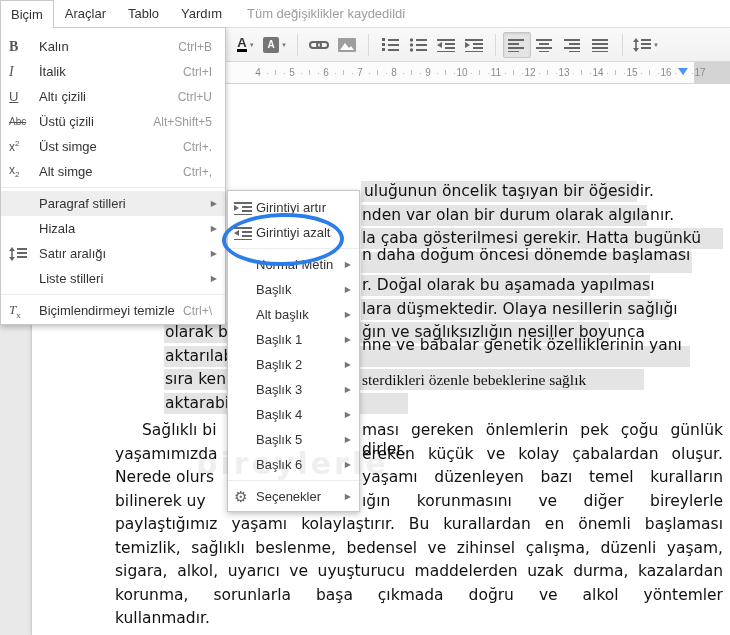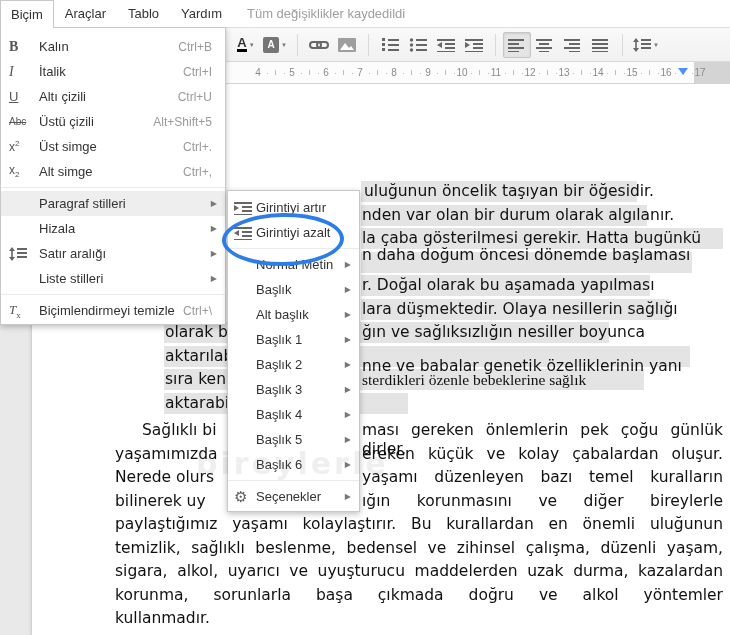--- a/index.html
+++ b/index.html
@@ -504,32 +504,32 @@
 <div class="doc-line" style="left: 362px; top: 244px;">n daha doğum öncesi dönemde başlaması</div>
 <div class="hl-bar" style="left: 361px; top: 275px; width: 289px; background: rgb(228, 228, 228);"></div>
 <div class="doc-line" style="left: 362px; top: 274px;">r. Doğal olarak bu aşamada yapılması</div>
 <div class="hl-bar" style="left: 361px; top: 298.5px; width: 308px; background: rgb(228, 228, 228);"></div>
 <div class="doc-line" style="left: 362px; top: 297.5px;">lara düşmektedir. Olaya nesillerin sağlığı</div>
 <div class="hl-bar" style="left: 164px; top: 322px; width: 445px; background: rgb(228, 228, 228);"></div>
 <div class="doc-line" style="left: 165px; top: 321px;">olarak b</div>
 <div class="doc-line" style="left: 362px; top: 321px;">ğın ve sağlıksızlığın nesiller boyunca</div>
 <div class="hl-bar" style="left: 164px; top: 345.5px; width: 526px; background: rgb(228, 228, 228);"></div>
 <div class="doc-line" style="left: 165px; top: 344.5px;">aktarılab</div>
-<div class="doc-line" style="left: 362px; top: 355px;">nne ve babalar genetik özelliklerinin yanı</div>
+<div class="doc-line" style="left: 362px; top: 334px;">nne ve babalar genetik özelliklerinin yanı</div>
 <div class="hl-bar" style="left: 164px; top: 369px; width: 480px; background: rgb(228, 228, 228);"></div>
 <div class="doc-line" style="left: 165px; top: 368px;">sıra ken</div>
 <div class="doc-line" style="left: 362px; top: 368px; font-family: Liberation Serif, serif;">sterdikleri özenle bebeklerine sağlık</div>
 <div class="hl-bar" style="left: 164px; top: 392.5px; width: 244px; background: rgb(228, 228, 228);"></div>
 <div class="doc-line" style="left: 165px; top: 391.5px;">aktarabi</div>
 <div class="doc-line" style="left: 362px; top: 391.5px; margin-top: 46px;">dirler.</div>
 <div class="doc-line" style="left: 142px; top: 419px;">Sağlıklı bi</div>
 <div class="doc-line just" style="left: 362px; top: 419px; width: 361px;">ması gereken önlemlerin pek çoğu günlük</div>
 <div class="doc-line" style="left: 115px; top: 442.5px;">yaşamımızda</div>
 <div class="doc-line just" style="left: 362px; top: 442.5px; width: 361px;">ereken küçük ve kolay çabalardan oluşur.</div>
 <div class="doc-line" style="left: 115px; top: 466px;">Nerede olurs</div>
 <div class="doc-line just" style="left: 362px; top: 466px; width: 361px;">yaşamı düzenleyen bazı temel kuralların</div>
 <div class="doc-line" style="left: 115px; top: 489.5px;">bilinerek uy</div>
 <div class="doc-line just" style="left: 362px; top: 489.5px; width: 361px;">ığın korunmasını ve diğer bireylerle</div>
-<div class="doc-line just" style="left: 115px; top: 513px; width: 608px;">paylaştığımız yaşamı kolaylaştırır. Bu kurallardan en önemli uluğunun</div>
+<div class="doc-line just" style="left: 115px; top: 513px; width: 608px;">paylaştığımız yaşamı kolaylaştırır. Bu kurallardan en önemli başlaması</div>
 <div class="doc-line just" style="left: 115px; top: 536.5px; width: 608px;">temizlik, sağlıklı beslenme, bedensel ve zihinsel çalışma, düzenli yaşam,</div>
 <div class="doc-line just" style="left: 115px; top: 560px; width: 608px;">sigara, alkol, uyarıcı ve uyuşturucu maddelerden uzak durma, kazalardan</div>
 <div class="doc-line just" style="left: 115px; top: 583.5px; width: 608px;">korunma, sorunlarla başa çıkmada doğru ve alkol yöntemler</div>
 <div class="doc-line" style="left: 115px; top: 607px;">kullanmadır.</div>
 
 </body></html>

